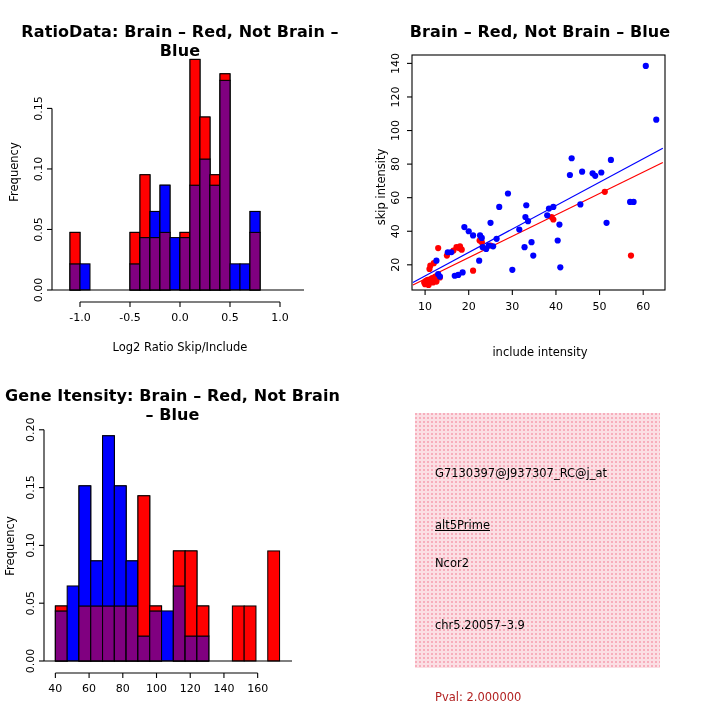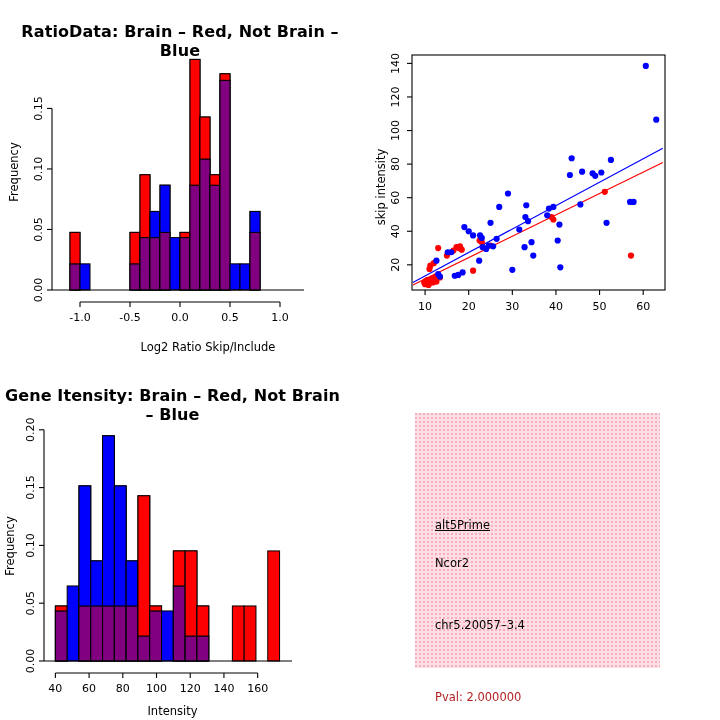--- a/index.html
+++ b/index.html
@@ -99,25 +99,26 @@
         <line x1="130" y1="302" x2="130" y2="307" stroke="#000" stroke-width="1.1"></line>
         <text x="130" y="321" font-size="11" font-family="&quot;DejaVu Sans&quot;,&quot;Liberation Sans&quot;,sans-serif" text-anchor="middle" fill="#000">-0.5</text>
         <line x1="180" y1="302" x2="180" y2="307" stroke="#000" stroke-width="1.1"></line>
         <text x="180" y="321" font-size="11" font-family="&quot;DejaVu Sans&quot;,&quot;Liberation Sans&quot;,sans-serif" text-anchor="middle" fill="#000">0.0</text>
         <line x1="230" y1="302" x2="230" y2="307" stroke="#000" stroke-width="1.1"></line>
         <text x="230" y="321" font-size="11" font-family="&quot;DejaVu Sans&quot;,&quot;Liberation Sans&quot;,sans-serif" text-anchor="middle" fill="#000">0.5</text>
         <line x1="280" y1="302" x2="280" y2="307" stroke="#000" stroke-width="1.1"></line>
         <text x="280" y="321" font-size="11" font-family="&quot;DejaVu Sans&quot;,&quot;Liberation Sans&quot;,sans-serif" text-anchor="middle" fill="#000">1.0</text>
         <line x1="52" y1="290" x2="304" y2="290" stroke="#000" stroke-width="1.1"></line>
       </svg>
-    <div class="axis-title" style="left:0;width:360px;top:340px;margin-left:28px;">Log2 Ratio Skip/Include</div>
+    <div class="axis-title" style="left:0;width:360px;top:340px;">Log2 Ratio Skip/Include</div>
     <div class="ylab" style="left:-26px;top:165px;width:80px;text-align:center;">Frequency</div>
   </div>
 
   <div class="panel" id="panel-scatter">
+    <div class="ptitle" style="top:22px;">Brain – Red, Not Brain – Blue</div>
     <svg class="plotsvg" id="svg-scatter" width="360" height="360">
         <rect x="52" y="55" width="253" height="235" fill="none" stroke="#000" stroke-width="1.1"></rect>
         <defs>
           <clipPath id="clip-svg-scatter">
             <rect x="52" y="55" width="253" height="235"></rect>
           </clipPath>
         </defs>
         <g clip-path="url(#clip-svg-scatter)">
           <line x1="52.87241379310345" y1="284.9642857142857" x2="302.8189655172414" y2="162.42857142857144" stroke="#FF0000" stroke-width="1.2"></line>
           <line x1="52.87241379310345" y1="282.44642857142856" x2="302.8189655172414" y2="148.1607142857143" stroke="#0000FF" stroke-width="1.2"></line>
@@ -222,20 +223,21 @@
         <text x="108.70689655172414" y="310" font-size="11" font-family="&quot;DejaVu Sans&quot;,&quot;Liberation Sans&quot;,sans-serif" text-anchor="middle" fill="#000">20</text>
         <line x1="152.32758620689657" y1="290" x2="152.32758620689657" y2="295" stroke="#000" stroke-width="1.1"></line>
         <text x="152.32758620689657" y="310" font-size="11" font-family="&quot;DejaVu Sans&quot;,&quot;Liberation Sans&quot;,sans-serif" text-anchor="middle" fill="#000">30</text>
         <line x1="195.94827586206898" y1="290" x2="195.94827586206898" y2="295" stroke="#000" stroke-width="1.1"></line>
         <text x="195.94827586206898" y="310" font-size="11" font-family="&quot;DejaVu Sans&quot;,&quot;Liberation Sans&quot;,sans-serif" text-anchor="middle" fill="#000">40</text>
         <line x1="239.5689655172414" y1="290" x2="239.5689655172414" y2="295" stroke="#000" stroke-width="1.1"></line>
         <text x="239.5689655172414" y="310" font-size="11" font-family="&quot;DejaVu Sans&quot;,&quot;Liberation Sans&quot;,sans-serif" text-anchor="middle" fill="#000">50</text>
         <line x1="283.18965517241384" y1="290" x2="283.18965517241384" y2="295" stroke="#000" stroke-width="1.1"></line>
         <text x="283.18965517241384" y="310" font-size="11" font-family="&quot;DejaVu Sans&quot;,&quot;Liberation Sans&quot;,sans-serif" text-anchor="middle" fill="#000">60</text>
       </svg>
+    <div class="axis-title" style="left:0;width:360px;top:345px;">include intensity</div>
     <div class="ylab" style="left:-24px;top:180px;width:90px;text-align:center;">skip intensity</div>
   </div>
 
   <div class="panel" id="panel-gene-hist">
     <div class="ptitle" style="top:22px;left:0;width:345px;text-align:center;">Gene Itensity: Brain – Red, Not Brain – Blue</div>
     <svg class="plotsvg" id="svg-gene" width="360" height="360">
         <rect x="55.371428571428574" y="241.96975609756097" width="11.800000000000004" height="55.030243902439025" fill="#FF0000" stroke="#000" stroke-width="1"></rect>
         <rect x="55.371428571428574" y="246.9409756097561" width="11.800000000000004" height="50.059024390243906" fill="#0000FF" stroke="#000" stroke-width="1"></rect>
         <rect x="55.371428571428574" y="246.9409756097561" width="11.800000000000004" height="50.059024390243906" fill="#800080" stroke="#000" stroke-width="1"></rect>
         <rect x="55.371428571428574" y="241.96975609756097" width="11.800000000000004" height="4.97121951219512" fill="#FF0000" stroke="#000" stroke-width="1"></rect>
@@ -305,26 +307,26 @@
         <line x1="156.5142857142857" y1="309" x2="156.5142857142857" y2="314" stroke="#000" stroke-width="1.1"></line>
         <text x="156.5142857142857" y="328" font-size="11" font-family="&quot;DejaVu Sans&quot;,&quot;Liberation Sans&quot;,sans-serif" text-anchor="middle" fill="#000">100</text>
         <line x1="190.22857142857143" y1="309" x2="190.22857142857143" y2="314" stroke="#000" stroke-width="1.1"></line>
         <text x="190.22857142857143" y="328" font-size="11" font-family="&quot;DejaVu Sans&quot;,&quot;Liberation Sans&quot;,sans-serif" text-anchor="middle" fill="#000">120</text>
         <line x1="223.94285714285712" y1="309" x2="223.94285714285712" y2="314" stroke="#000" stroke-width="1.1"></line>
         <text x="223.94285714285712" y="328" font-size="11" font-family="&quot;DejaVu Sans&quot;,&quot;Liberation Sans&quot;,sans-serif" text-anchor="middle" fill="#000">140</text>
         <line x1="257.65714285714284" y1="309" x2="257.65714285714284" y2="314" stroke="#000" stroke-width="1.1"></line>
         <text x="257.65714285714284" y="328" font-size="11" font-family="&quot;DejaVu Sans&quot;,&quot;Liberation Sans&quot;,sans-serif" text-anchor="middle" fill="#000">160</text>
         <line x1="44" y1="297" x2="292" y2="297" stroke="#000" stroke-width="1.1"></line>
       </svg>
-    <div class="axis-title" style="left:0;width:345px;top:340px;">Intensity</div>
     <div class="ylab" style="left:-30px;top:175px;width:80px;text-align:center;">Frequency</div>
   </div>
 
   <div class="panel" id="panel-info">
     <div id="info-box">
+      <div class="info-line" style="top:53px;">G7130397@J937307_RC@j_at</div>
       <div class="info-line" style="top:105px;text-decoration:underline;">alt5Prime</div>
       <div class="info-line" style="top:143px;">Ncor2</div>
-      <div class="info-line" style="top:205px;">chr5.20057–3.4</div>
+      <div class="info-line" style="top:205px;">chr5.20057–3.9</div>
       <div class="info-line info-pval" style="top:237px;">Pval: 2.000000</div>
     </div>
   </div>
 
 </div>
 
 </body></html>

